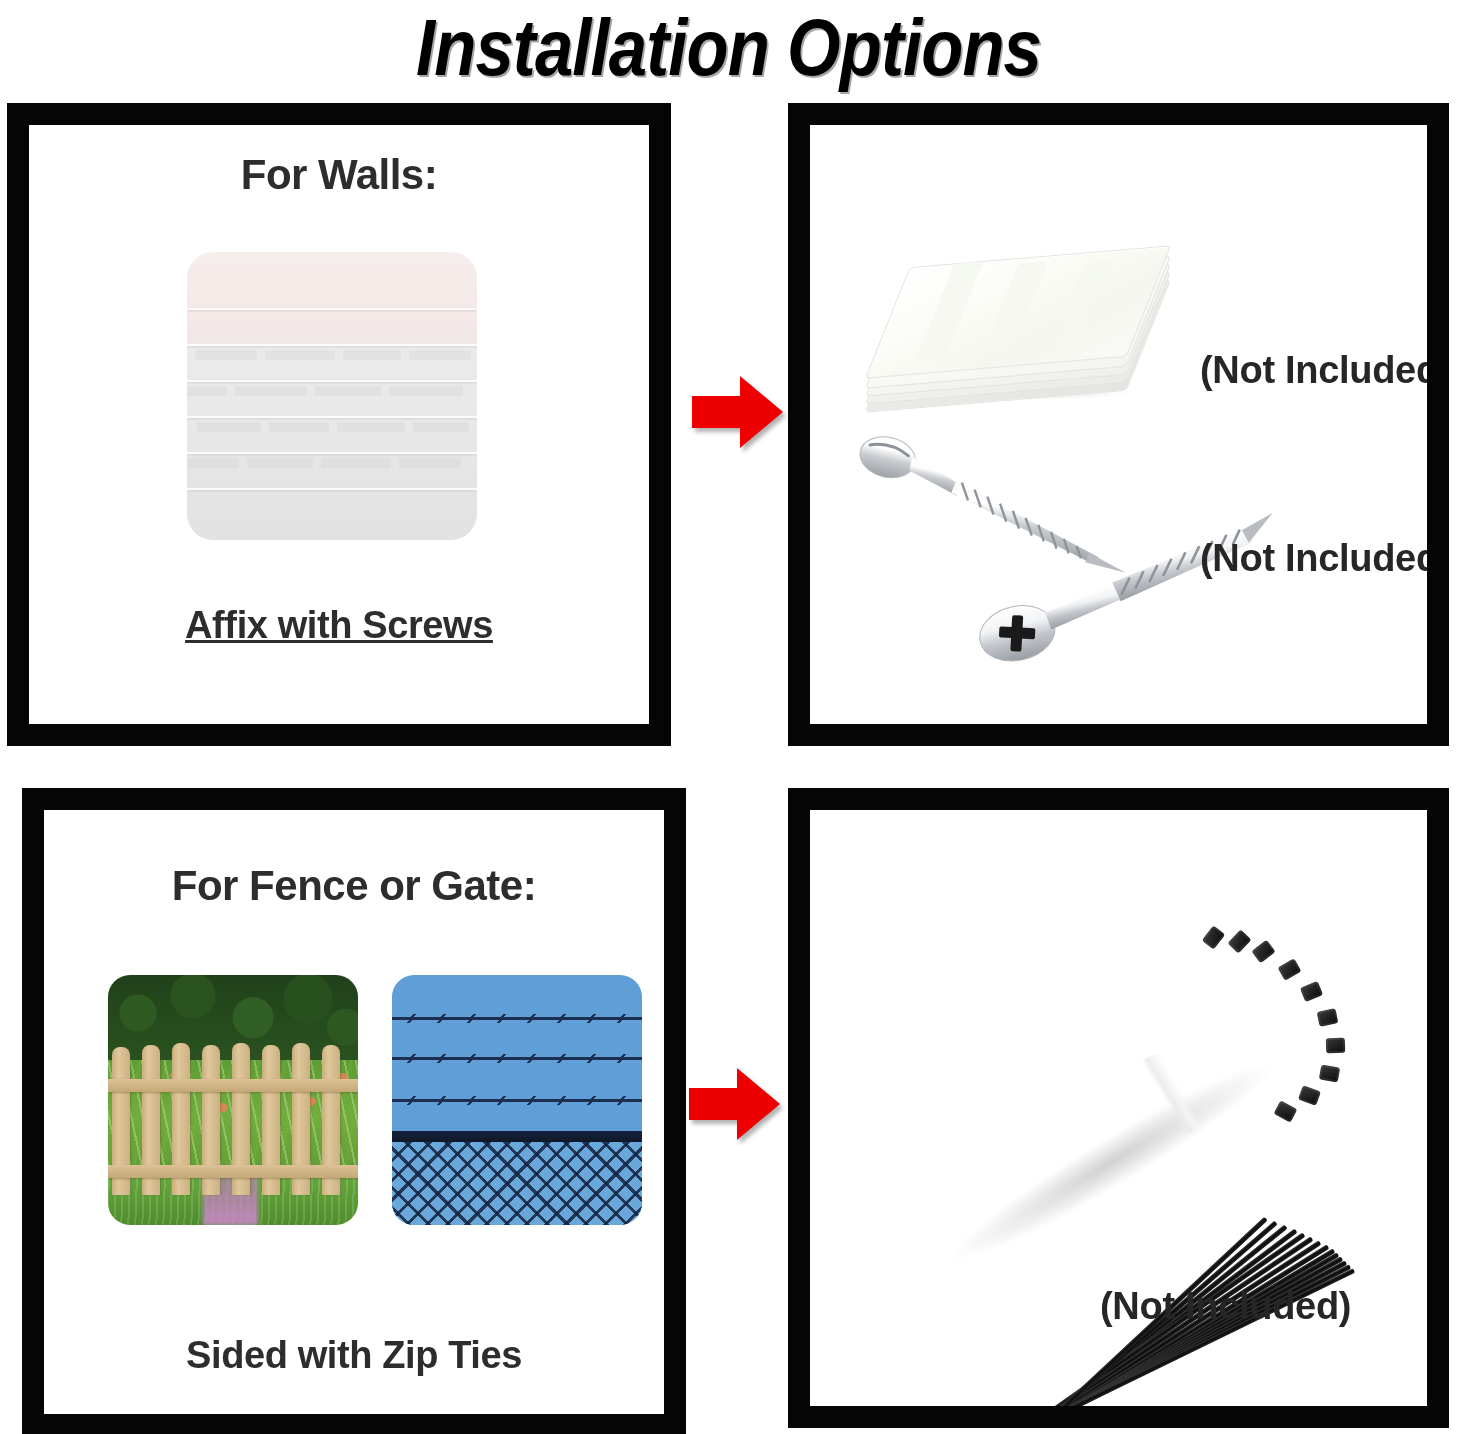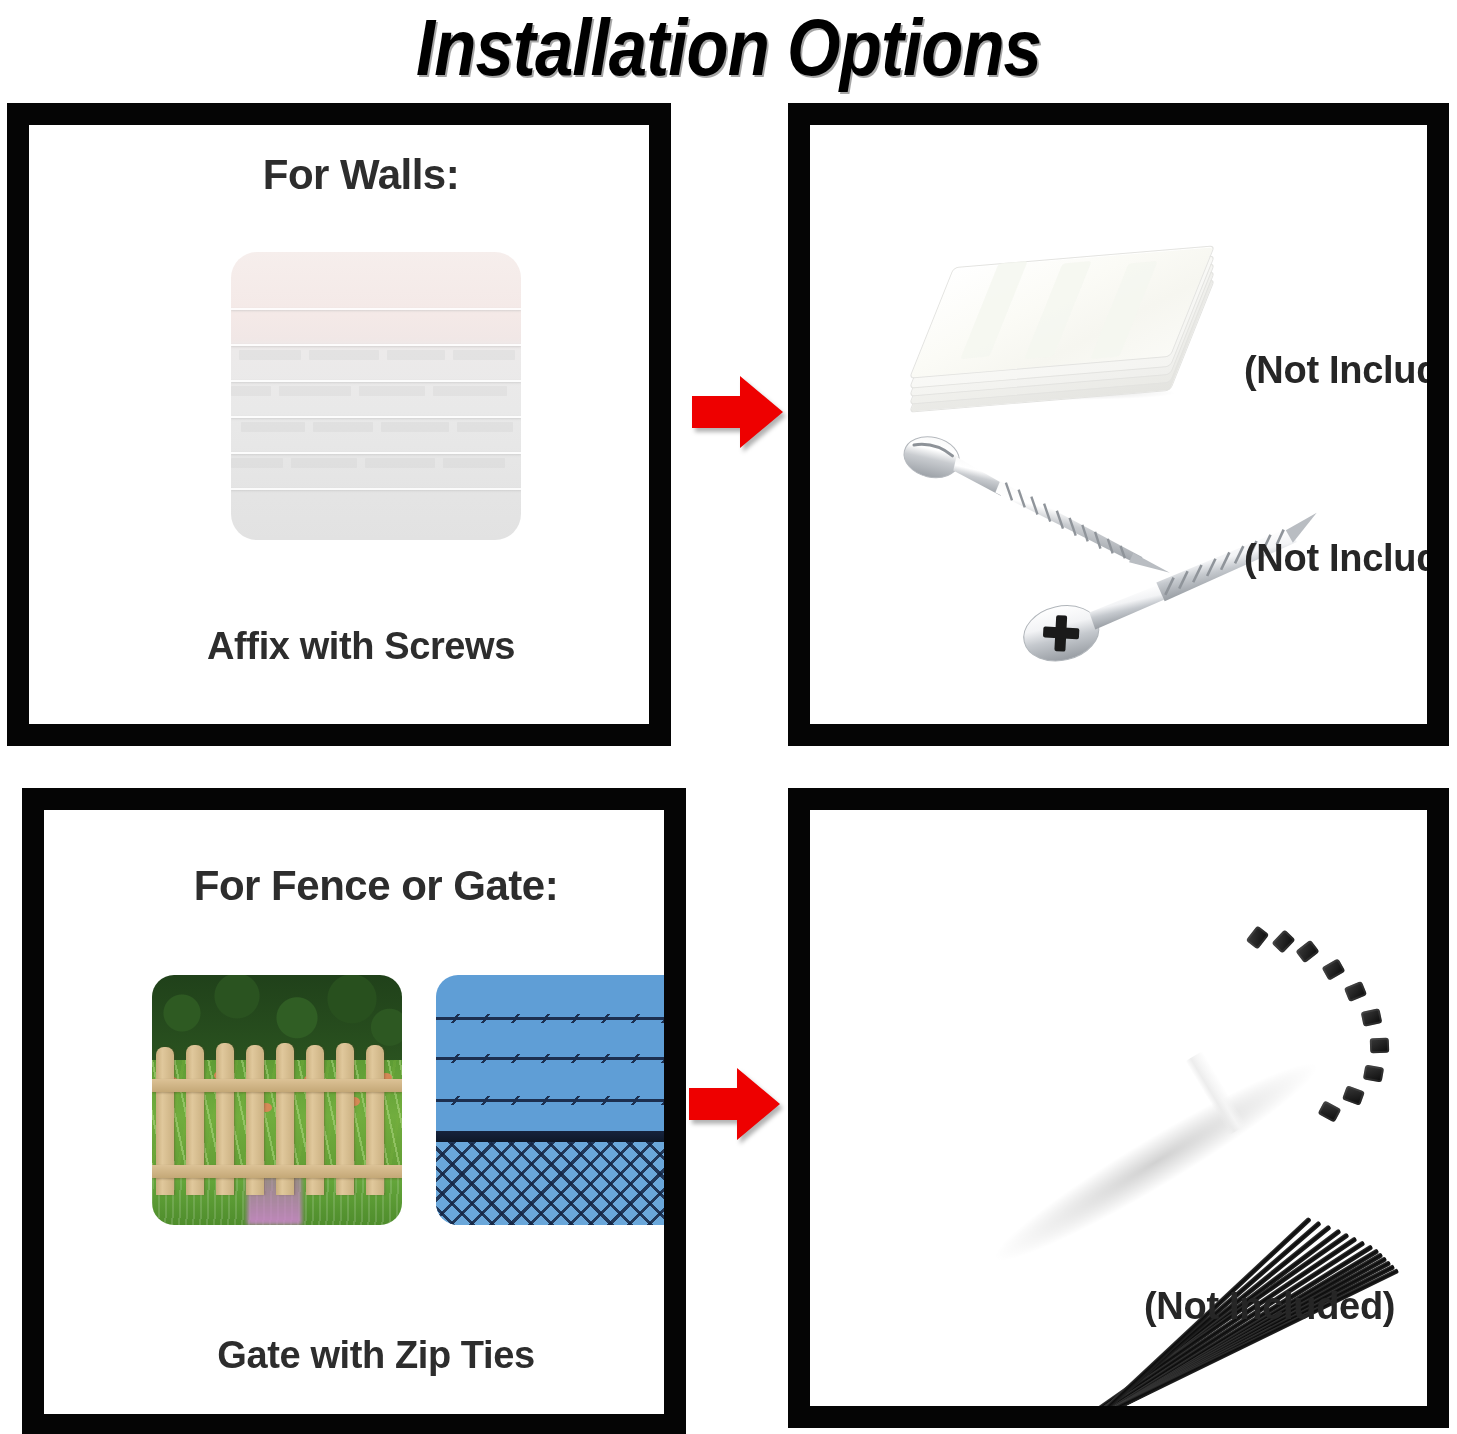--- a/index.html
+++ b/index.html
@@ -36,21 +36,20 @@
     text-shadow: 2px 2px 0 rgba(0,0,0,0.35);
     white-space: nowrap;
   }
 
   
   .panel {
     position: absolute;
     background: #ffffff;
     border: 22px solid #050505;
     box-sizing: border-box;
-    padding-left: 44px;
   }
   .panel-inner {
     position: relative;
     width: 100%;
     height: 100%;
     background: #ffffff;
     overflow: hidden;
   }
   #panel-walls   { left: 7px;   top: 103px;  width: 664px; height: 643px; }
   #panel-hardware{ left: 788px; top: 103px;  width: 661px; height: 643px; }
@@ -74,21 +73,21 @@
     position: absolute;
     left: 0;
     width: 100%;
     text-align: center;
     font-weight: bold;
     font-size: 38px;
     line-height: 1.32;
     color: #2d2d2d;
     letter-spacing: -0.4px;
   }
-  #walls-caption { top: 496px; }
+  #walls-caption { top: 475px; text-decoration: underline; }
   #fence-caption { top: 520px; }
 
   .not-included {
     position: absolute;
     font-weight: bold;
     font-size: 38px;
     color: #262626;
     letter-spacing: -0.3px;
     white-space: nowrap;
   }
@@ -481,21 +480,21 @@
 
       <div class="photo" id="photo-chain">
         <div class="sky"></div>
         <div class="barb" style="top:42px;"></div>
         <div class="barb" style="top:82px;"></div>
         <div class="barb" style="top:124px;"></div>
         <div class="toprail" style="top:156px;"></div>
         <div class="mesh" style="top:167px; height:83px;"></div>
       </div>
 
-      <div class="panel-caption" id="fence-caption">Gate with Zip Ties</div>
+      <div class="panel-caption" id="fence-caption">Sided with Zip Ties</div>
 
     </div>
   </div>
 
   <svg class="arrow" id="arrow-fence" viewBox="0 0 92 76">
     <polygon points="0,22 48,22 48,2 91,38 48,74 48,54 0,54" fill="#EE0000"></polygon>
   </svg>
 
   <div class="panel" id="panel-zipties">
     <div class="panel-inner">

